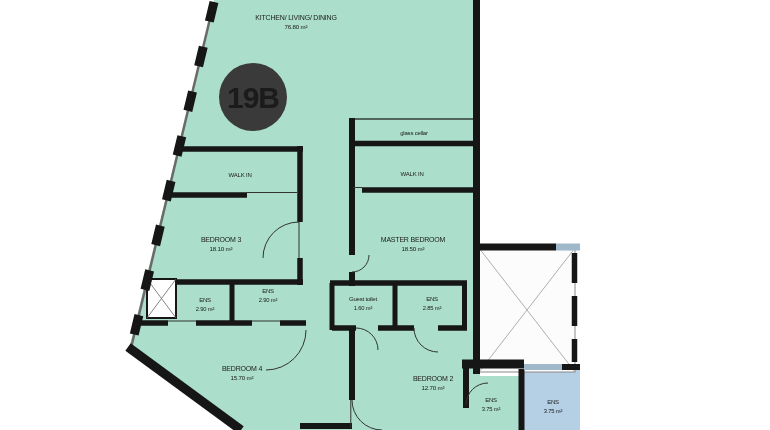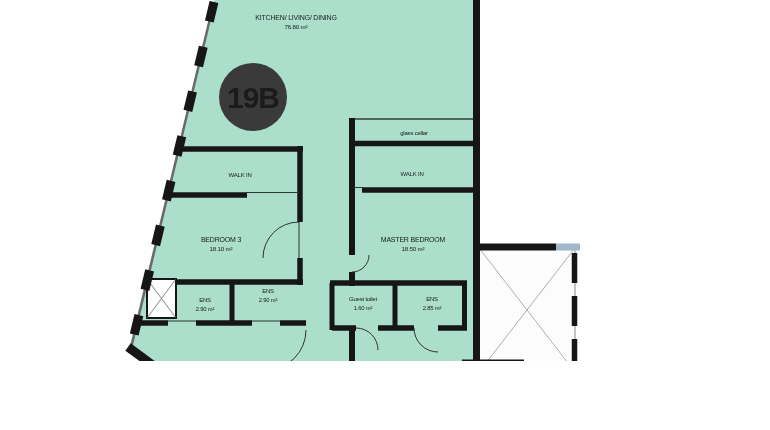--- a/index.html
+++ b/index.html
@@ -1,19 +1,19 @@
 <!DOCTYPE html>
 <html><head>
 <meta charset="utf-8">
 <style>
   html, body { margin: 0; padding: 0; background: #ffffff; }
   .stage {
     position: relative;
     width: 770px;
-    height: 361px;
+    height: 430px;
     background: #ffffff;
     overflow: hidden;
     font-family: "Liberation Sans", sans-serif;
     text-align: center;
   }
   svg { position: absolute; left: 0; top: 0; }
   svg text {
     font-family: "Liberation Sans", sans-serif;
     fill: #1b1b1b;
     letter-spacing: -0.2px;

